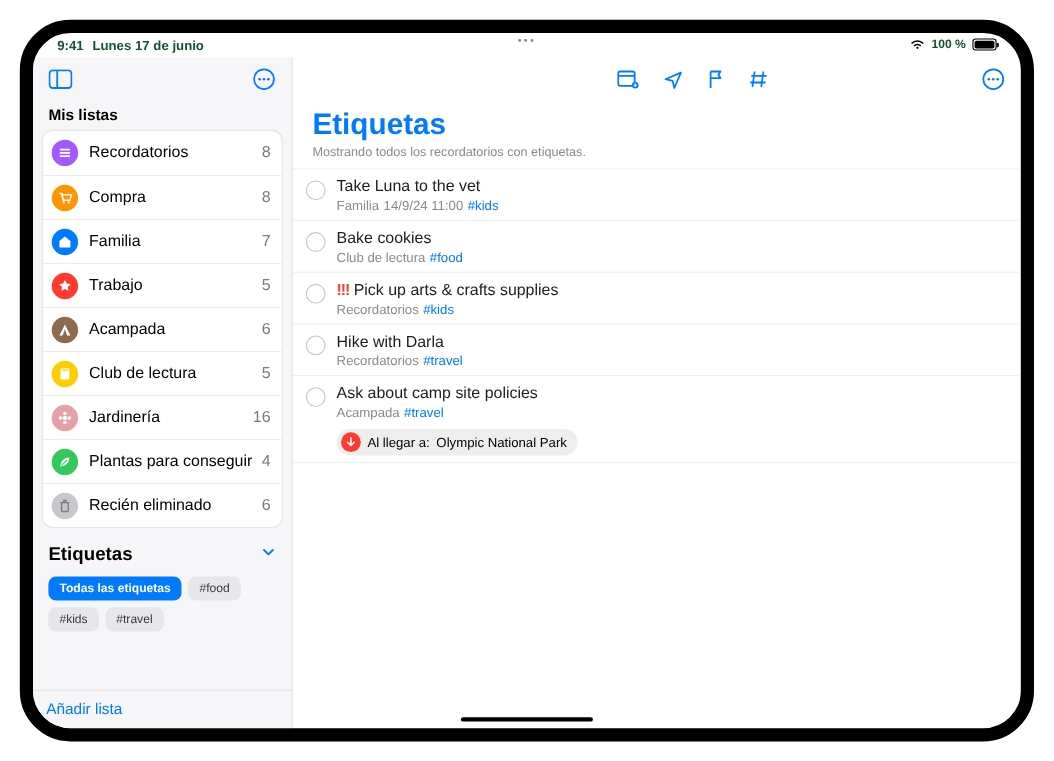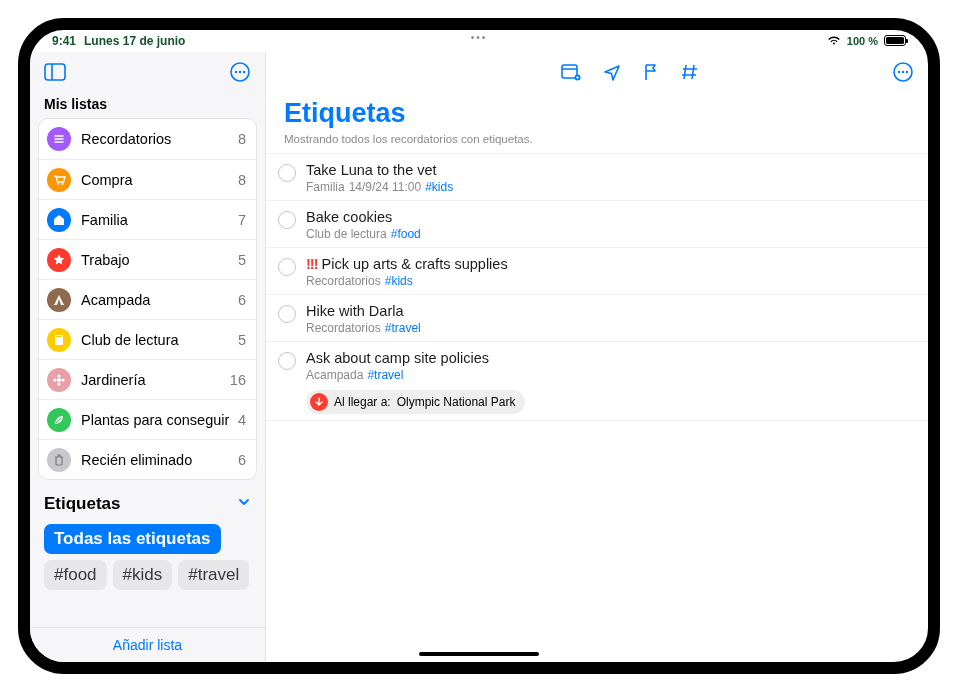--- a/index.html
+++ b/index.html
@@ -79,27 +79,27 @@
   }
   .list-ico svg { width: 14px; height: 14px; }
   .list-name { font-size: 14.5px; flex: 1; }
   .list-count { font-size: 14.5px; color: #7a7a7e; }
   .tags-section { margin-top: 14px; padding: 0 14px; }
   .tags-head { display:flex; align-items:center; font-size:17px; font-weight:700; }
   .tags-head .spacer{flex:1;}
   .chev { color:#007aff; }
   .tag-chips { display:flex; flex-wrap:wrap; gap:6px; padding: 10px 0 4px; }
   .chip {
-    padding: 5px 10px; border-radius: 7px; font-size: 17px;
+    padding: 5px 10px; border-radius: 7px; font-size: 11px;
     background: #e7e7ea; color: #3a3a3c; cursor:pointer;
   }
   .chip.selected { background: #007aff; color: #fff; font-weight:600; }
   .sb-footer {
     margin-top: auto; border-top: 1px solid #e3e3e6;
-    padding: 8px 12px; text-align: center;
+    padding: 8px 12px; text-align: left;
   }
   .add-list { color: #007aff; font-size: 14px; cursor:pointer; }
   
   .main { flex:1; display:flex; flex-direction:column; min-width:0; }
   .main-toolbar {
     height: 40px; display:flex; align-items:center; padding: 0 14px 0 0;
     gap: 18px; justify-content:flex-end;
   }
   .main-toolbar .center-icons { display:flex; gap:22px; margin: 0 auto; padding-left: 120px;}
   .main-toolbar .iconbtn { width:auto; }

